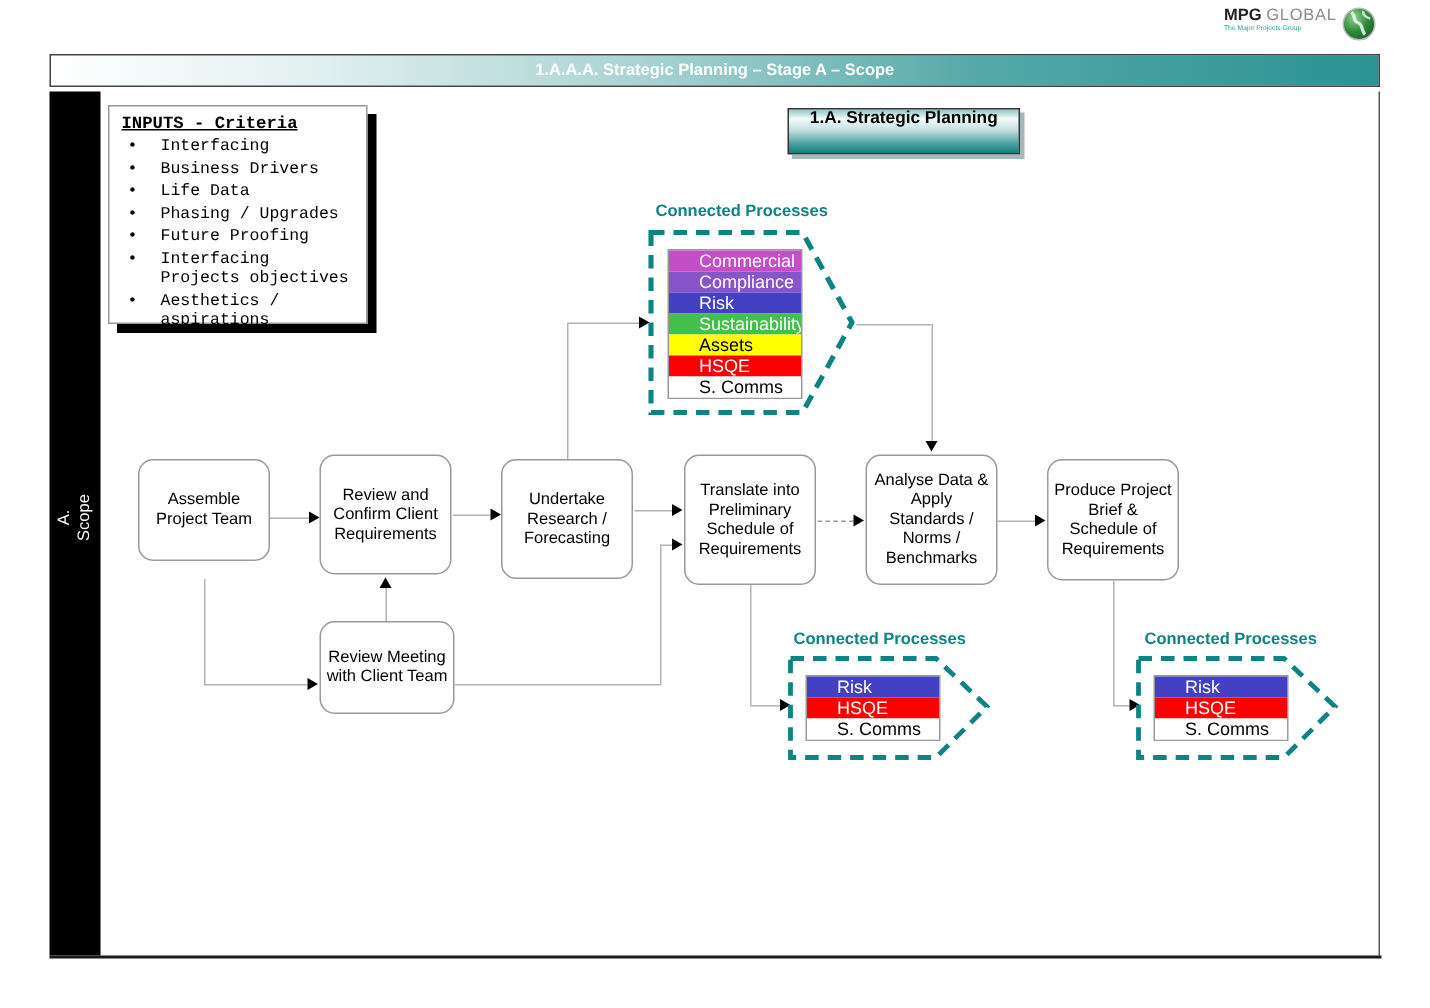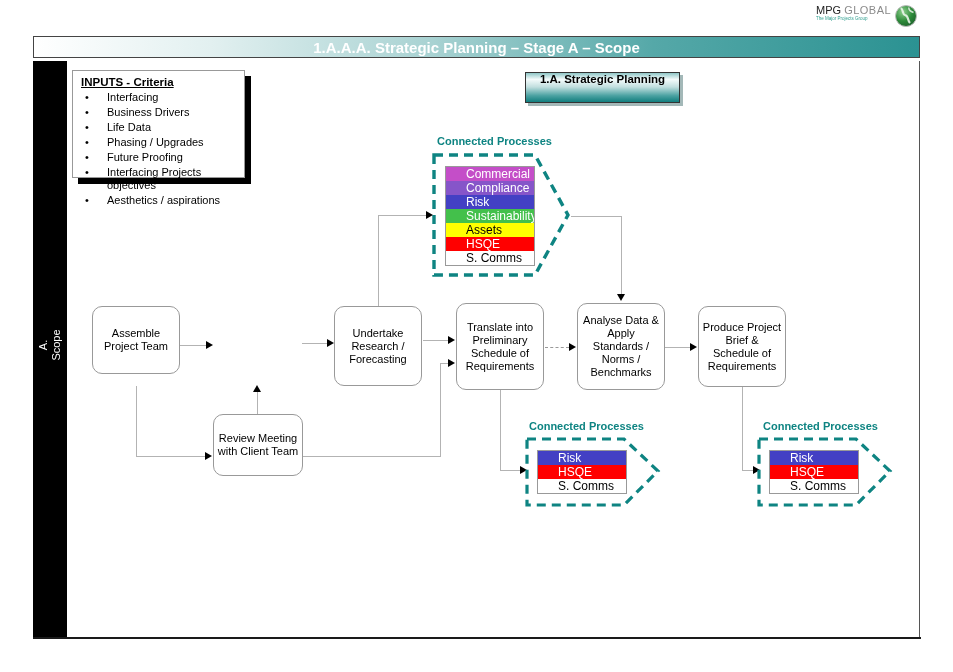--- a/index.html
+++ b/index.html
@@ -3,29 +3,29 @@
 <meta charset="utf-8">
 <style>
   html,body{margin:0;padding:0;background:#fff;}
   .page{position:relative;width:953px;height:672px;background:#fff;overflow:hidden;
         font-family:"Liberation Sans",sans-serif;color:#000;}
 
   
   .logo{position:absolute;left:816px;top:4px;display:flex;align-items:flex-start;gap:3px;}
   .logo-textcol{display:flex;flex-direction:column;align-items:flex-start;}
   .logo-brandrow{font-size:11px;line-height:12px;white-space:nowrap;}
-  .logo-mpg{font-weight:normal;color:#222;}
+  .logo-mpg{font-weight:bold;color:#222;}
   .logo-global{color:#8a8a8a;letter-spacing:0.5px;}
   .logo-tagline{font-size:4.5px;color:#2e9e8e;line-height:6px;white-space:nowrap;}
 
   
   .titlebar{position:absolute;left:33px;top:36px;width:885px;height:20px;
     background:linear-gradient(90deg,#ffffff 0%,#e2f0f0 20%,#a8d2d2 45%,#55a8a8 70%,#2b9292 100%);
     border:1px solid #444;display:flex;align-items:center;justify-content:center;
-    color:#fff;font-weight:bold;font-size:15px;}
+    color:#fff;font-weight:bold;font-size:11px;}
 
   
   .sidebar{position:absolute;left:33px;top:61px;width:34px;height:576px;background:#000;}
   .sidebar-label{position:absolute;left:15px;top:332px;width:70px;height:26px;
     transform:rotate(-90deg);color:#fff;font-size:11px;line-height:13px;text-align:center;white-space:pre-line;}
   .content-frame{position:absolute;left:67px;top:61px;width:852px;height:576px;border-right:1px solid #555;}
   .bottom-line{position:absolute;left:33px;top:637px;width:888px;height:2px;background:#1a1a1a;}
 
   
   .panel{position:absolute;background:#fff;border:1px solid #999;box-shadow:6px 6px 0 #000;
@@ -97,21 +97,21 @@
   <div class="titlebar">
     <span>1.A.A.A. Strategic Planning – Stage A – Scope</span>
   </div>
 
   <div class="sidebar"></div>
   <div class="sidebar-label">A.
 Scope</div>
   <div class="content-frame"></div>
   <div class="bottom-line"></div>
 
-  <div class="panel" style="left:72px;top:70px;width:173px;height:108px;">
+  <div class="panel" style="left:72px;top:70px;width:173px;height:146px;font-family:Liberation Mono, monospace;">
     <div class="panel-title">INPUTS - Criteria</div>
     <ul>
       <li>Interfacing</li>
       <li>Business Drivers</li>
       <li>Life Data</li>
       <li>Phasing / Upgrades</li>
       <li>Future Proofing</li>
       <li>Interfacing Projects objectives</li>
       <li>Aesthetics / aspirations</li>
     </ul>
@@ -134,20 +134,23 @@
       <div class="proc-row" style="background: rgb(67, 64, 196); color: rgb(255, 255, 255);">Risk</div>
       <div class="proc-row" style="background: rgb(67, 192, 75); color: rgb(255, 255, 255);">Sustainability</div>
       <div class="proc-row" style="background: rgb(255, 255, 0); color: rgb(0, 0, 0);">Assets</div>
       <div class="proc-row" style="background: rgb(255, 0, 0); color: rgb(255, 255, 255);">HSQE</div>
       <div class="proc-row" style="background: rgb(255, 255, 255); color: rgb(0, 0, 0);">S. Comms</div>
     </div>
 
   <div class="fbox" style="left:92px;top:306px;height:68px;">
     <span>Assemble Project Team</span>
   </div>
+  <div class="fbox" style="left:213px;top:303px;height:80px;">
+    <span>Review and Confirm Client Requirements</span>
+  </div>
   <div class="fbox" style="left:334px;top:306px;height:80px;">
     <span>Undertake Research / Forecasting</span>
   </div>
   <div class="fbox" style="left:456px;top:303px;height:87px;">
     <span>Translate into Preliminary Schedule of Requirements</span>
   </div>
   <div class="fbox" style="left:577px;top:303px;height:87px;">
     <span>Analyse Data &amp; Apply Standards / Norms  / Benchmarks</span>
   </div>
   <div class="fbox" style="left:698px;top:306px;height:81px;">

